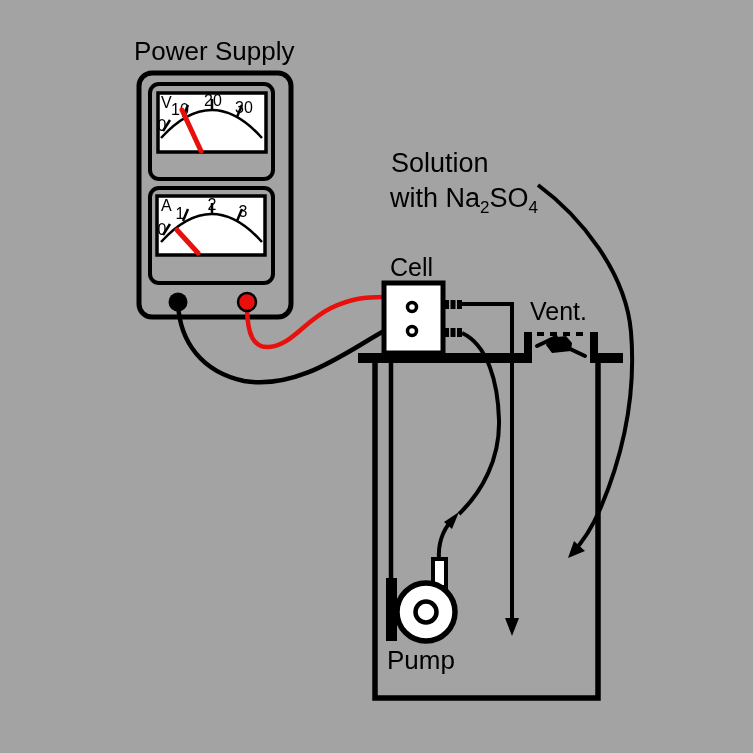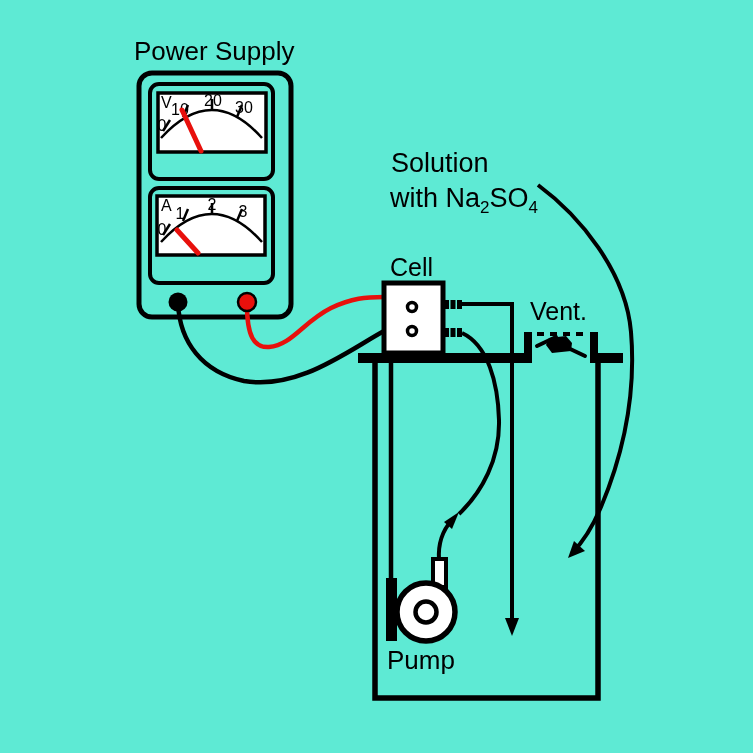--- a/index.html
+++ b/index.html
@@ -7,21 +7,21 @@
     padding: 0;
     background: #ffffff;
     width: 753px;
     height: 753px;
     overflow: hidden;
   }
   .canvas {
     position: relative;
     width: 753px;
     height: 753px;
-    background: #5eead4;
+    background: #a3a3a3;
     font-family: "Liberation Sans", sans-serif;
   }
   svg { display: block; }
   text {
     font-family: "Liberation Sans", sans-serif;
     fill: #000000;
     stroke: none;
   }
   .lbl-big   { font-size: 26px; }
   .lbl-sol   { font-size: 27px; }

